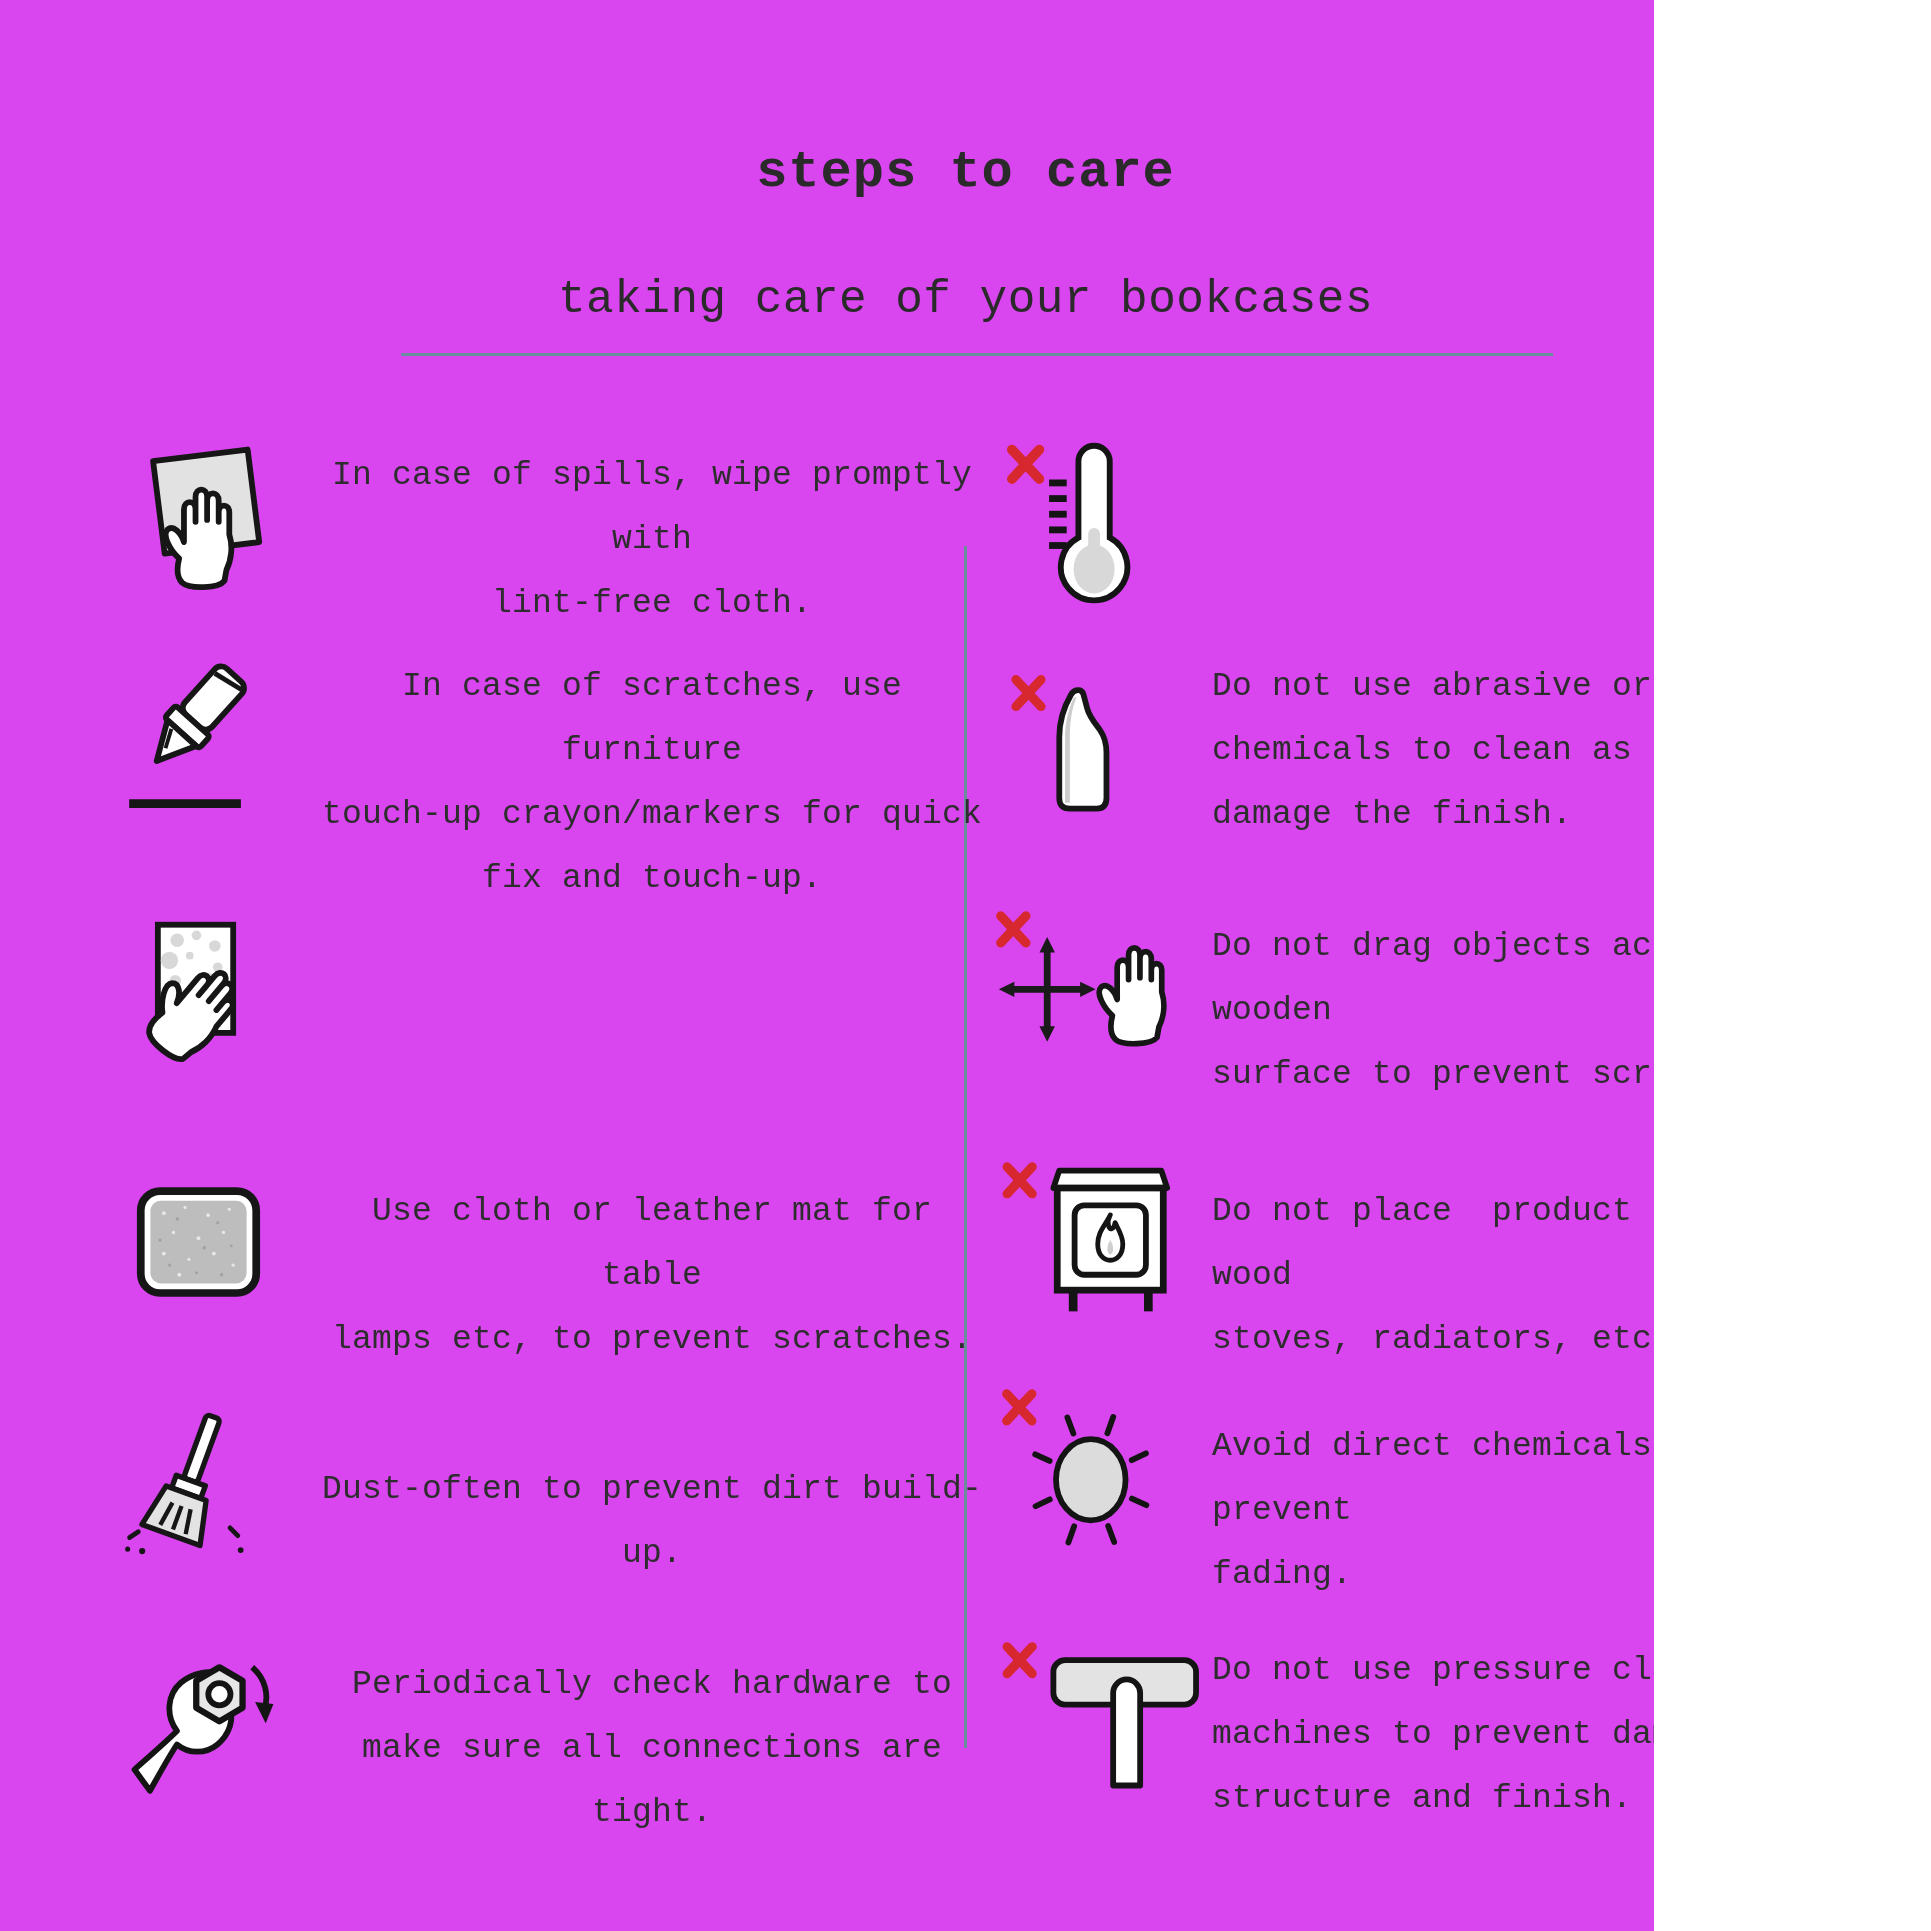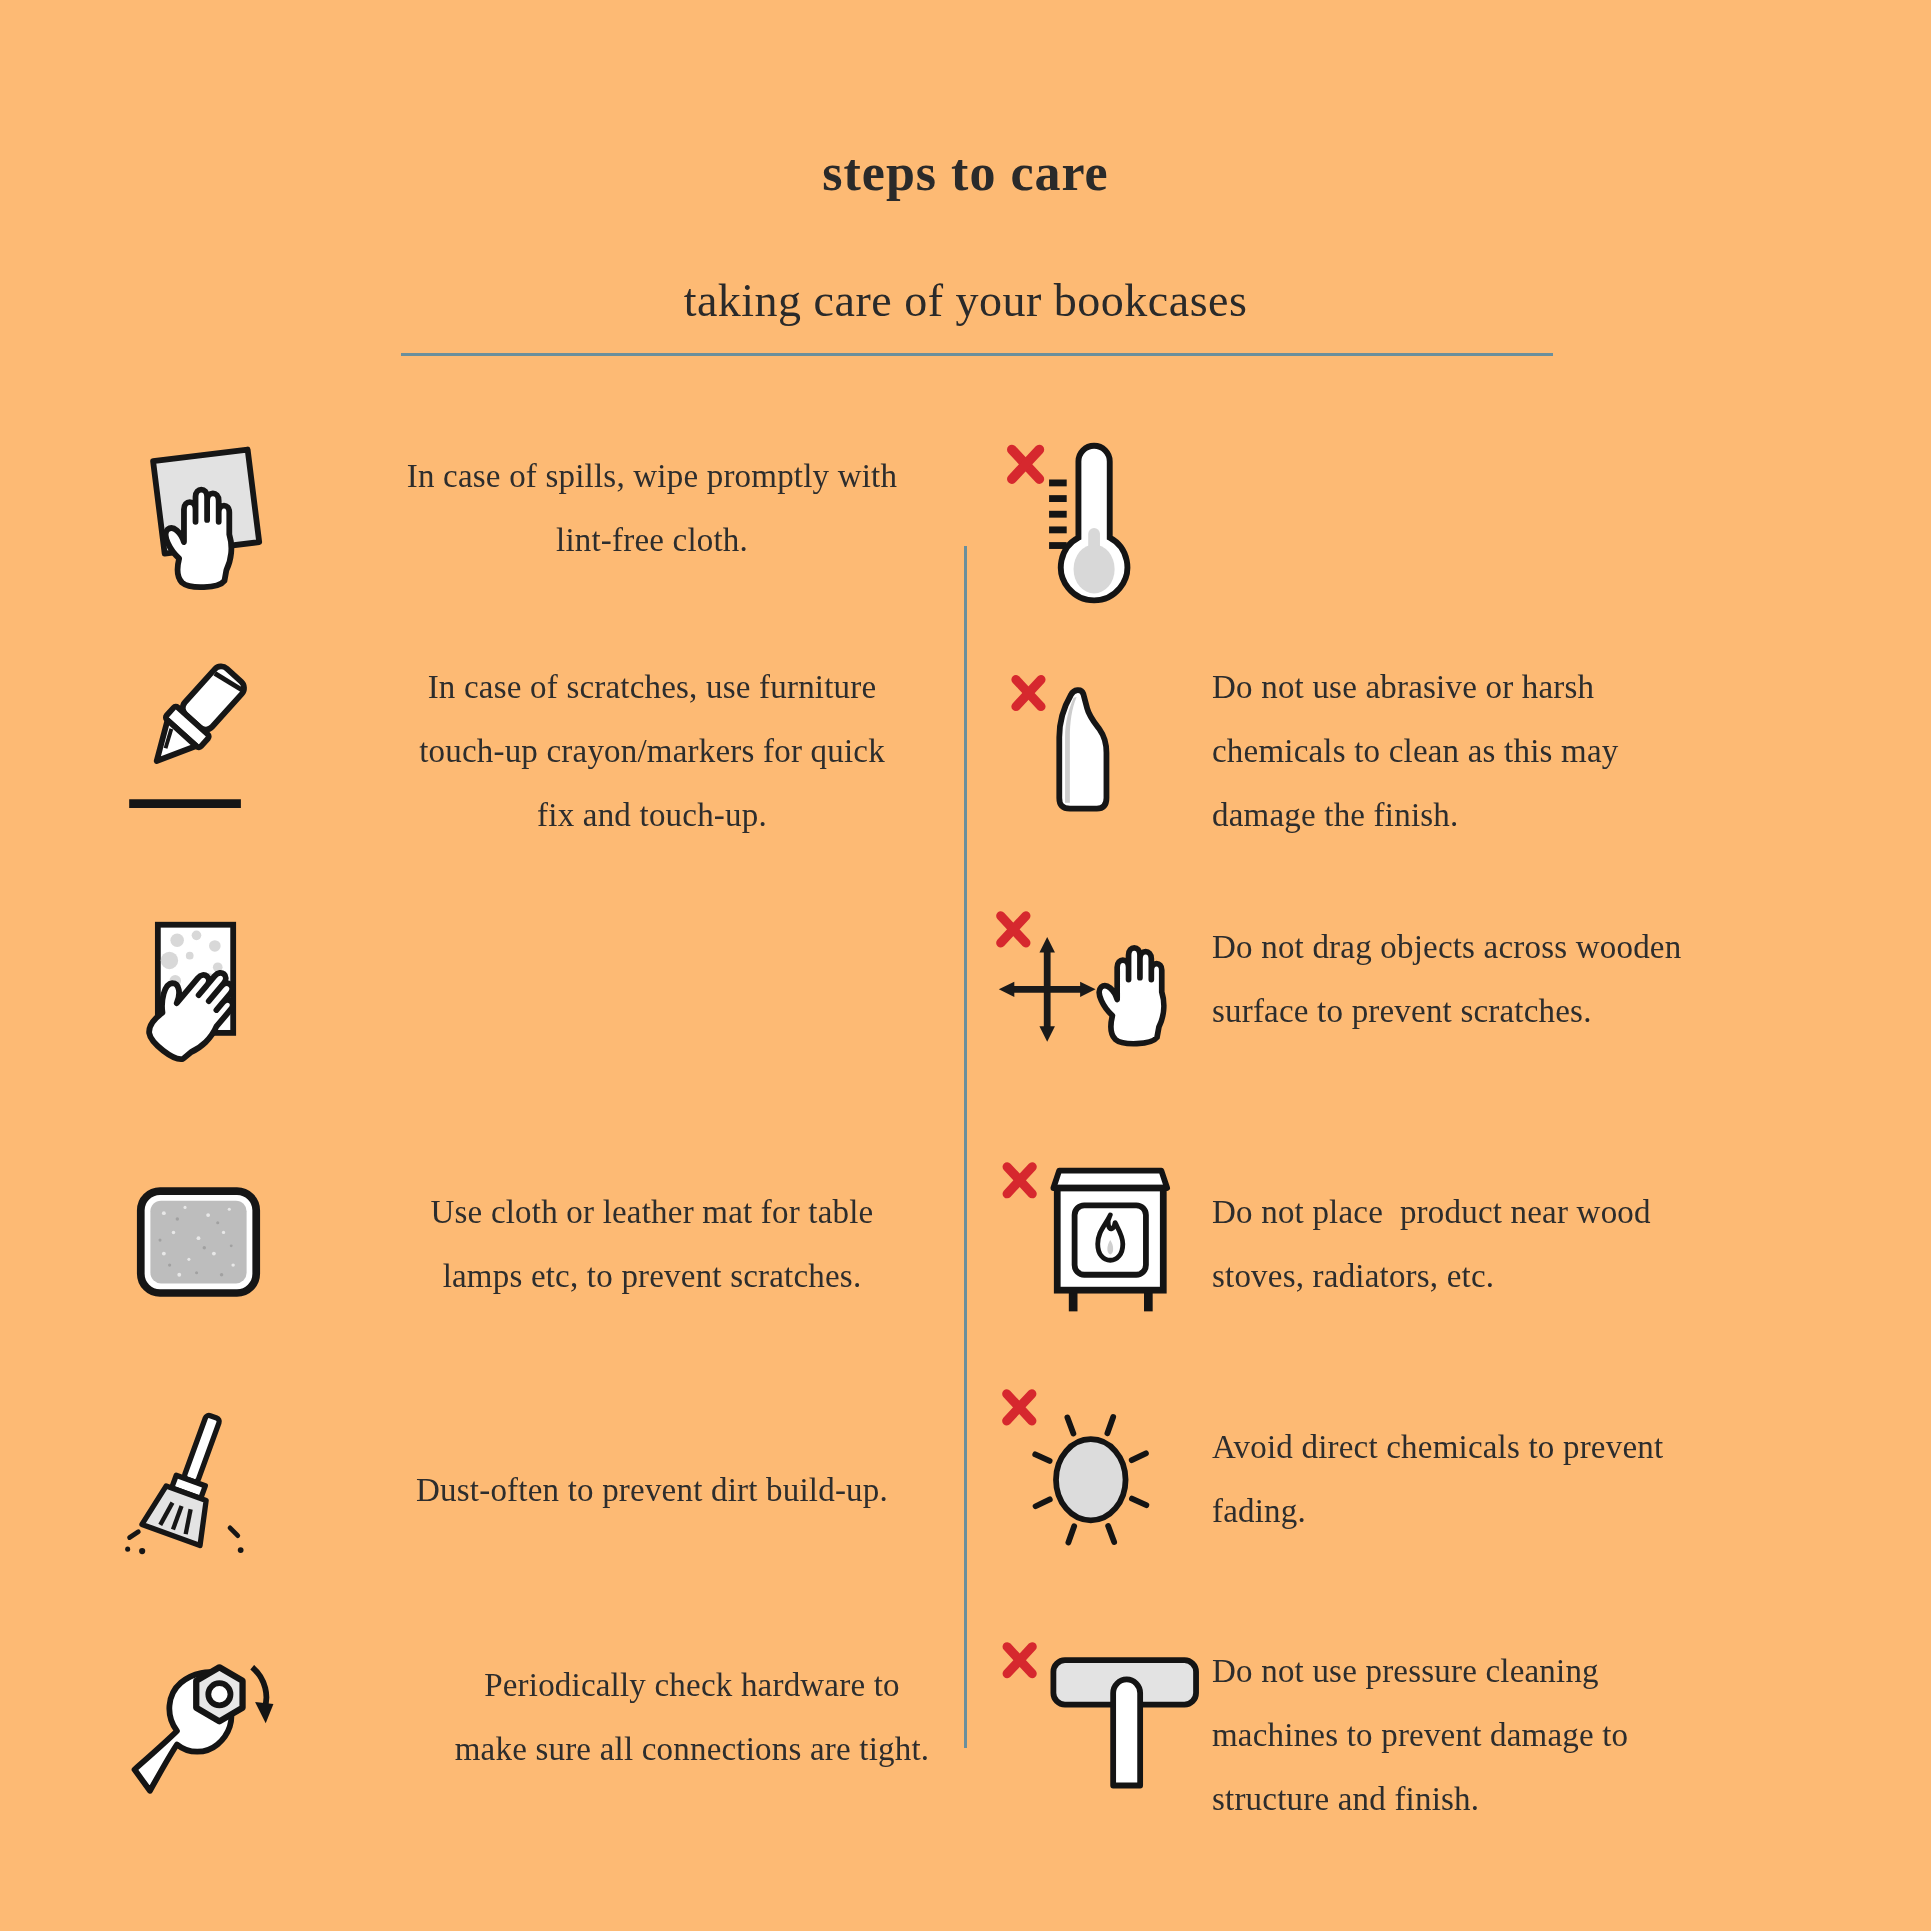--- a/index.html
+++ b/index.html
@@ -1,17 +1,17 @@
 <!DOCTYPE html>
 <html><head>
 <meta charset="utf-8">
 <style>
   html,body{margin:0;padding:0;background:#ffffff;}
-  .page{position:relative;width:1931px;height:1931px;background:#fdba74;overflow:hidden;
-        font-family:Liberation Serif, serif;}
+  .page{position:relative;width:1654px;height:1931px;background:#d946ef;overflow:hidden;
+        font-family:Liberation Mono, monospace;}
   .title{position:absolute;top:143px;left:0;width:1931px;text-align:center;
          font-size:52px;font-weight:700;color:#2a2a2a;letter-spacing:1px;}
   .subtitle{position:absolute;top:274px;left:0;width:1931px;text-align:center;
             font-size:46px;font-weight:400;color:#2a2a2a;letter-spacing:0.5px;}
   .hrule{position:absolute;top:353px;left:401px;width:1152px;height:2.9px;background:#6a8f9c;}
   .vrule{position:absolute;top:546px;left:964px;width:2.9px;height:1202px;background:#6a8f9c;}
   .icon{position:absolute;}
   .item-text{position:absolute;font-size:33px;line-height:64px;color:#2d2d2d;
              white-space:pre-wrap;letter-spacing:0.2px;}
   .lt{left:319px;width:666px;text-align:center;}
@@ -131,21 +131,21 @@
 
   <div class="icon" style="left:121px;top:1646px;">
     <svg width="164" height="169" viewBox="0 0 170 175">
       <path d="M30,150 L14,128 C32,112 48,98 58,88 C46,72 48,50 62,38 C74,28 92,24 104,30 L86,52 L92,68 L112,62 C118,76 112,92 100,102 C88,112 70,112 58,102 C50,114 40,132 30,150 Z" fill="#ffffff" stroke="#141414" stroke-width="6" stroke-linejoin="round"></path>
       <polygon points="102,22 126,36 126,64 102,78 78,64 78,36" fill="#e7e7e7" stroke="#141414" stroke-width="6.5" stroke-linejoin="round"></polygon>
       <circle cx="102" cy="50" r="11.5" fill="#ffffff" stroke="#141414" stroke-width="6"></circle>
       <path d="M136,22 C150,34 154,52 148,68" fill="none" stroke="#141414" stroke-width="6"></path>
       <polygon points="139,58 158,60 150,80" fill="#141414"></polygon>
     </svg>
   </div>
-  <div class="item-text lt" style="top:1653px;margin-left:40px;">Periodically check hardware to
+  <div class="item-text lt" style="top:1653px;">Periodically check hardware to
 make sure all connections are tight.</div>
 
   <div class="icon" style="left:1002px;top:434px;">
     <svg width="147" height="181" viewBox="0 0 150 185">
       <g stroke="#d6282e" stroke-width="10" stroke-linecap="round">
         <line x1="10" y1="16" x2="38" y2="46"></line>
           <line x1="38" y1="16" x2="10" y2="46"></line>
       </g>
       <g stroke="#141414" stroke-width="7">
         <line x1="48" y1="50" x2="66" y2="50"></line>

